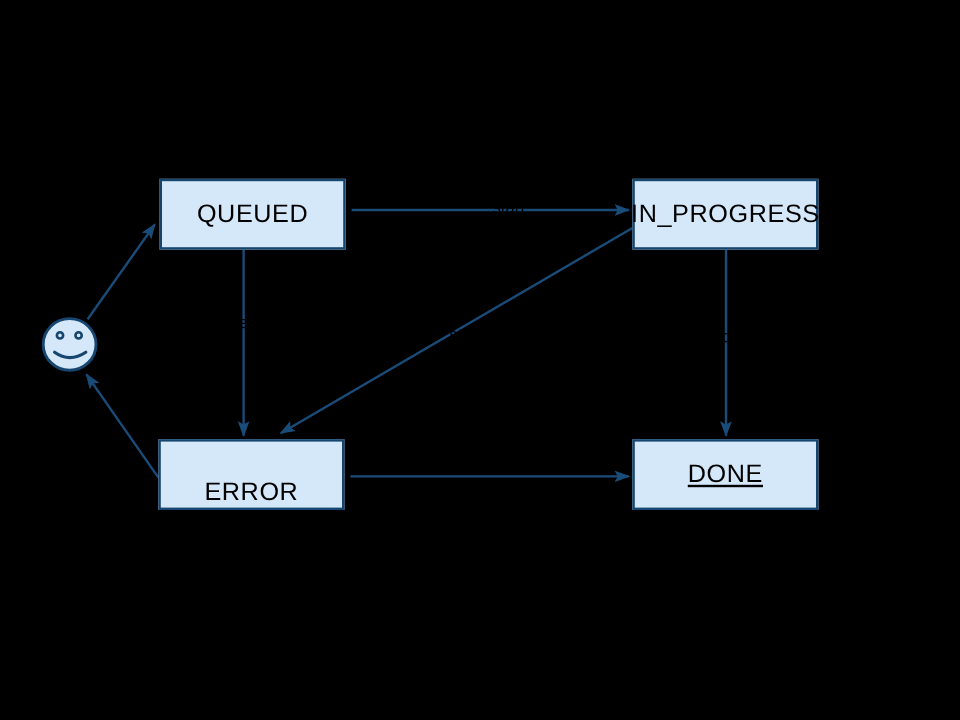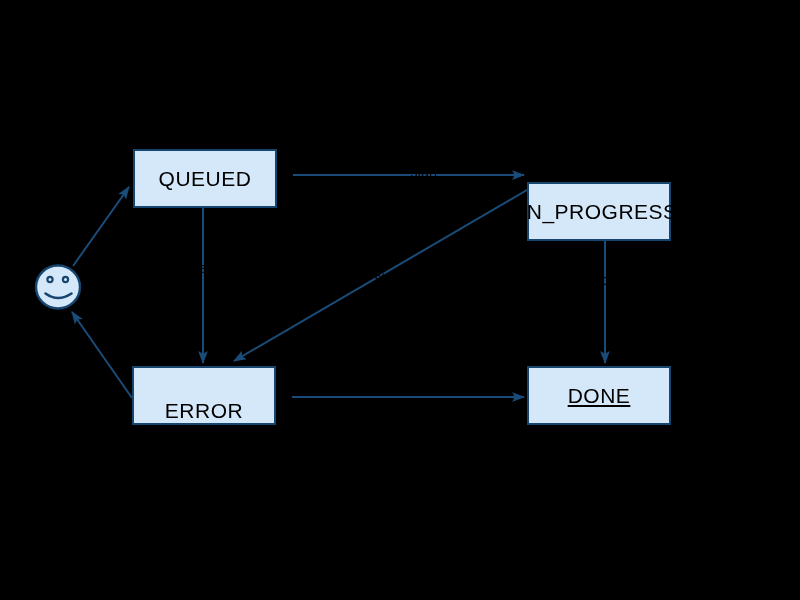--- a/index.html
+++ b/index.html
@@ -7,27 +7,27 @@
     position:relative;width:800px;height:600px;background:#000000;
     font-family:"Liberation Sans", sans-serif;overflow:hidden;
   }
   #edge-layer{position:absolute;left:0;top:0;z-index:1;}
   .edge-label{
     position:absolute;z-index:2;transform:translate(-50%,-50%);
     color:#000000;font-size:14px;white-space:nowrap;line-height:1.1;
   }
   .node{
     position:absolute;z-index:3;box-sizing:border-box;
-    width:144px;height:59px;
+    width:155px;height:59px;
     background:#d5e8f9;border:2px solid #16466f;
     display:flex;align-items:center;justify-content:center;
     color:#000000;font-size:21px;letter-spacing:0.5px;
   }
   .node-queued{left:133px;top:149px;}
-  .node-in-progress{left:527px;top:149px;margin-top:33px;}
+  .node-in-progress{left:527px;top:149px;}
   .node-error{left:132px;top:366px;align-items:flex-end;}
   .node-done{left:527px;top:366px;text-decoration:underline;}
   .lbl-start{left:424px;top:173px;}
   .lbl-timeout{left:203px;top:269px;}
   .lbl-success{left:605px;top:281px;}
   .lbl-fail{left:388px;top:279px;}
 </style>
 </head>
 <body>
 

